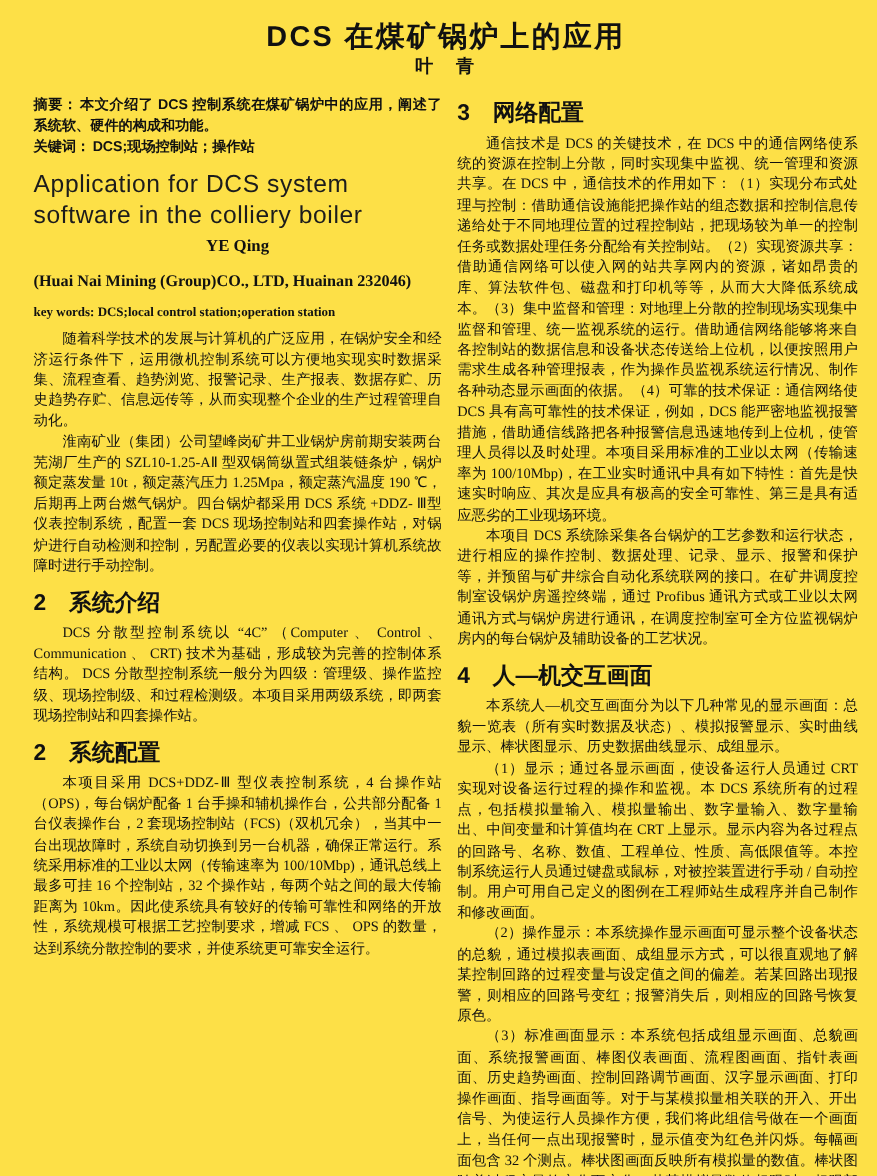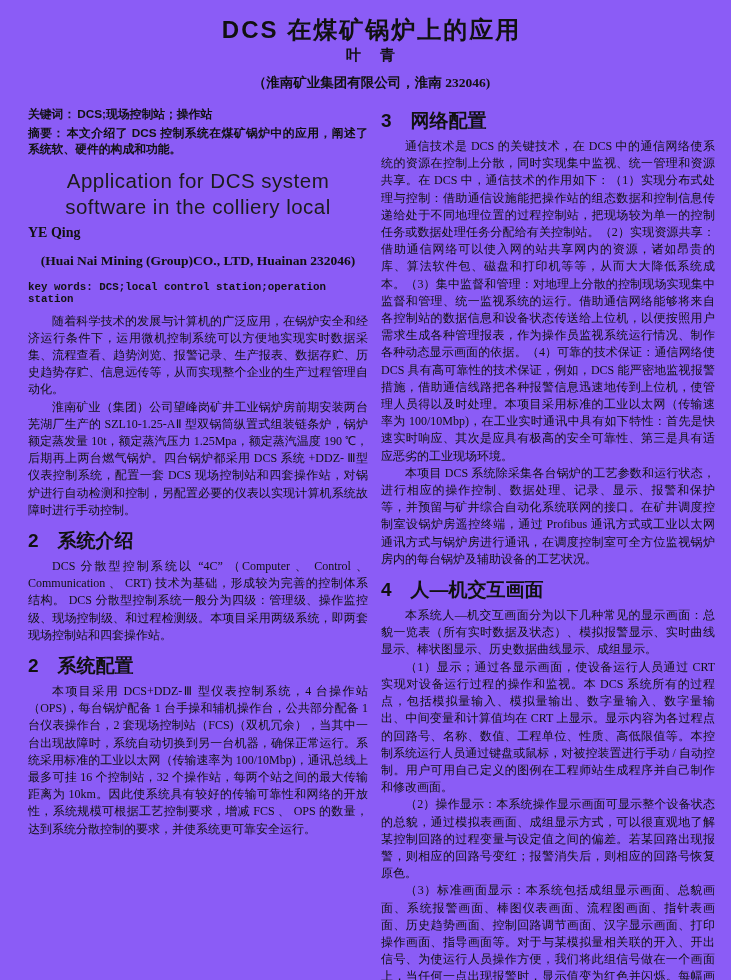--- a/index.html
+++ b/index.html
@@ -1,20 +1,20 @@
 <!DOCTYPE html>
 <html><head>
 <meta charset="utf-8">
 <style>
   html,body{margin:0;padding:0;background:#e8e8e6;}
   .page{
     position:relative;
     width:731px;height:980px;
     margin:0 auto;
-    background:#8b5cf6;
+    background:#fde047;
     box-sizing:border-box;
     padding:10px 16px 0 28px;
     overflow:hidden;
     color:#111;
     font-family:"Liberation Serif", serif;
   }
   .cn-title{
     text-align:center;
     font-family:"Liberation Sans", sans-serif;
     font-weight:700;
@@ -51,40 +51,38 @@
   }
   .abs-line{margin:0 0 2px 0;text-align:justify;}
   .lbl{margin-right:2px;}
   .gap2{display:inline-block;width:1.6em;}
 
   .en-title{
     font-family:"Liberation Sans", sans-serif;
     font-weight:500;
     font-size:20.5px;
     line-height:26px;
-    text-align:center;
     color:#1c1c1c;
     margin:10px 0 5px 0;
     letter-spacing:0.5px;
   }
   .en-author{
-    text-align:left;
+    text-align:center;
     font-weight:700;
     font-size:14px;
     margin:3px 0;
   }
   .en-affil{
-    text-align:center;
     font-weight:700;
     font-size:13.5px;
     line-height:18px;
     margin:11px 0;
   }
   .en-keywords{
-    font-family:Liberation Mono, monospace;
+    font-family:Liberation Serif, serif;
     font-weight:600;
     font-size:10.8px;
     margin:9px 0 8px 0;
   }
 
   .para{
     font-size:12px;
     line-height:17.2px;
     text-align:justify;
     text-indent:2em;
@@ -98,34 +96,33 @@
   }
   .sec-heading.first{margin-top:2px;}
 </style>
 </head>
 <body>
 
 <div class="page">
 
   <h1 class="cn-title">DCS 在煤矿锅炉上的应用</h1>
   <div class="cn-author">叶　青</div>
-  <div class="cn-affil">（淮南矿业集团有限公司，淮南 232046)</div>
 
   <div class="columns">
 
     <div class="col-left">
 
       <div class="abstract">
+        <p class="abs-line"><span class="lbl">摘要：</span><span>本文介绍了 DCS 控制系统在煤矿锅炉中的应用，阐述了系统软、硬件的构成和功能。</span></p>
         <p class="abs-line"><span class="lbl">关键词：</span><span>DCS;现场控制站；操作站</span></p>
-        <p class="abs-line"><span class="lbl">摘要：</span><span>本文介绍了 DCS 控制系统在煤矿锅炉中的应用，阐述了系统软、硬件的构成和功能。</span></p>
       </div>
 
       <div class="en-title">
         <div>Application for DCS system</div>
-        <div>software in the colliery local</div>
+        <div>software in the colliery boiler</div>
       </div>
       <div class="en-author">YE Qing</div>
       <div class="en-affil">(Huai Nai Mining (Group)CO., LTD, Huainan 232046)</div>
       <div class="en-keywords">key words: DCS;local control station;operation station</div>
 
       <p class="para">随着科学技术的发展与计算机的广泛应用，在锅炉安全和经济运行条件下，运用微机控制系统可以方便地实现实时数据采集、流程查看、趋势浏览、报警记录、生产报表、数据存贮、历史趋势存贮、信息远传等，从而实现整个企业的生产过程管理自动化。</p>
       <p class="para">淮南矿业（集团）公司望峰岗矿井工业锅炉房前期安装两台芜湖厂生产的 SZL10-1.25-AⅡ 型双锅筒纵置式组装链条炉，锅炉额定蒸发量 10t，额定蒸汽压力 1.25Mpa，额定蒸汽温度 190 ℃，后期再上两台燃气锅炉。四台锅炉都采用 DCS 系统 +DDZ- Ⅲ型仪表控制系统，配置一套 DCS 现场控制站和四套操作站，对锅炉进行自动检测和控制，另配置必要的仪表以实现计算机系统故障时进行手动控制。</p>
 
       <h2 class="sec-heading">2　系统介绍</h2>
       <p class="para">DCS 分散型控制系统以 “4C” （Computer 、 Control 、Communication 、 CRT) 技术为基础，形成较为完善的控制体系结构。 DCS 分散型控制系统一般分为四级：管理级、操作监控级、现场控制级、和过程检测级。本项目采用两级系统，即两套现场控制站和四套操作站。</p>

